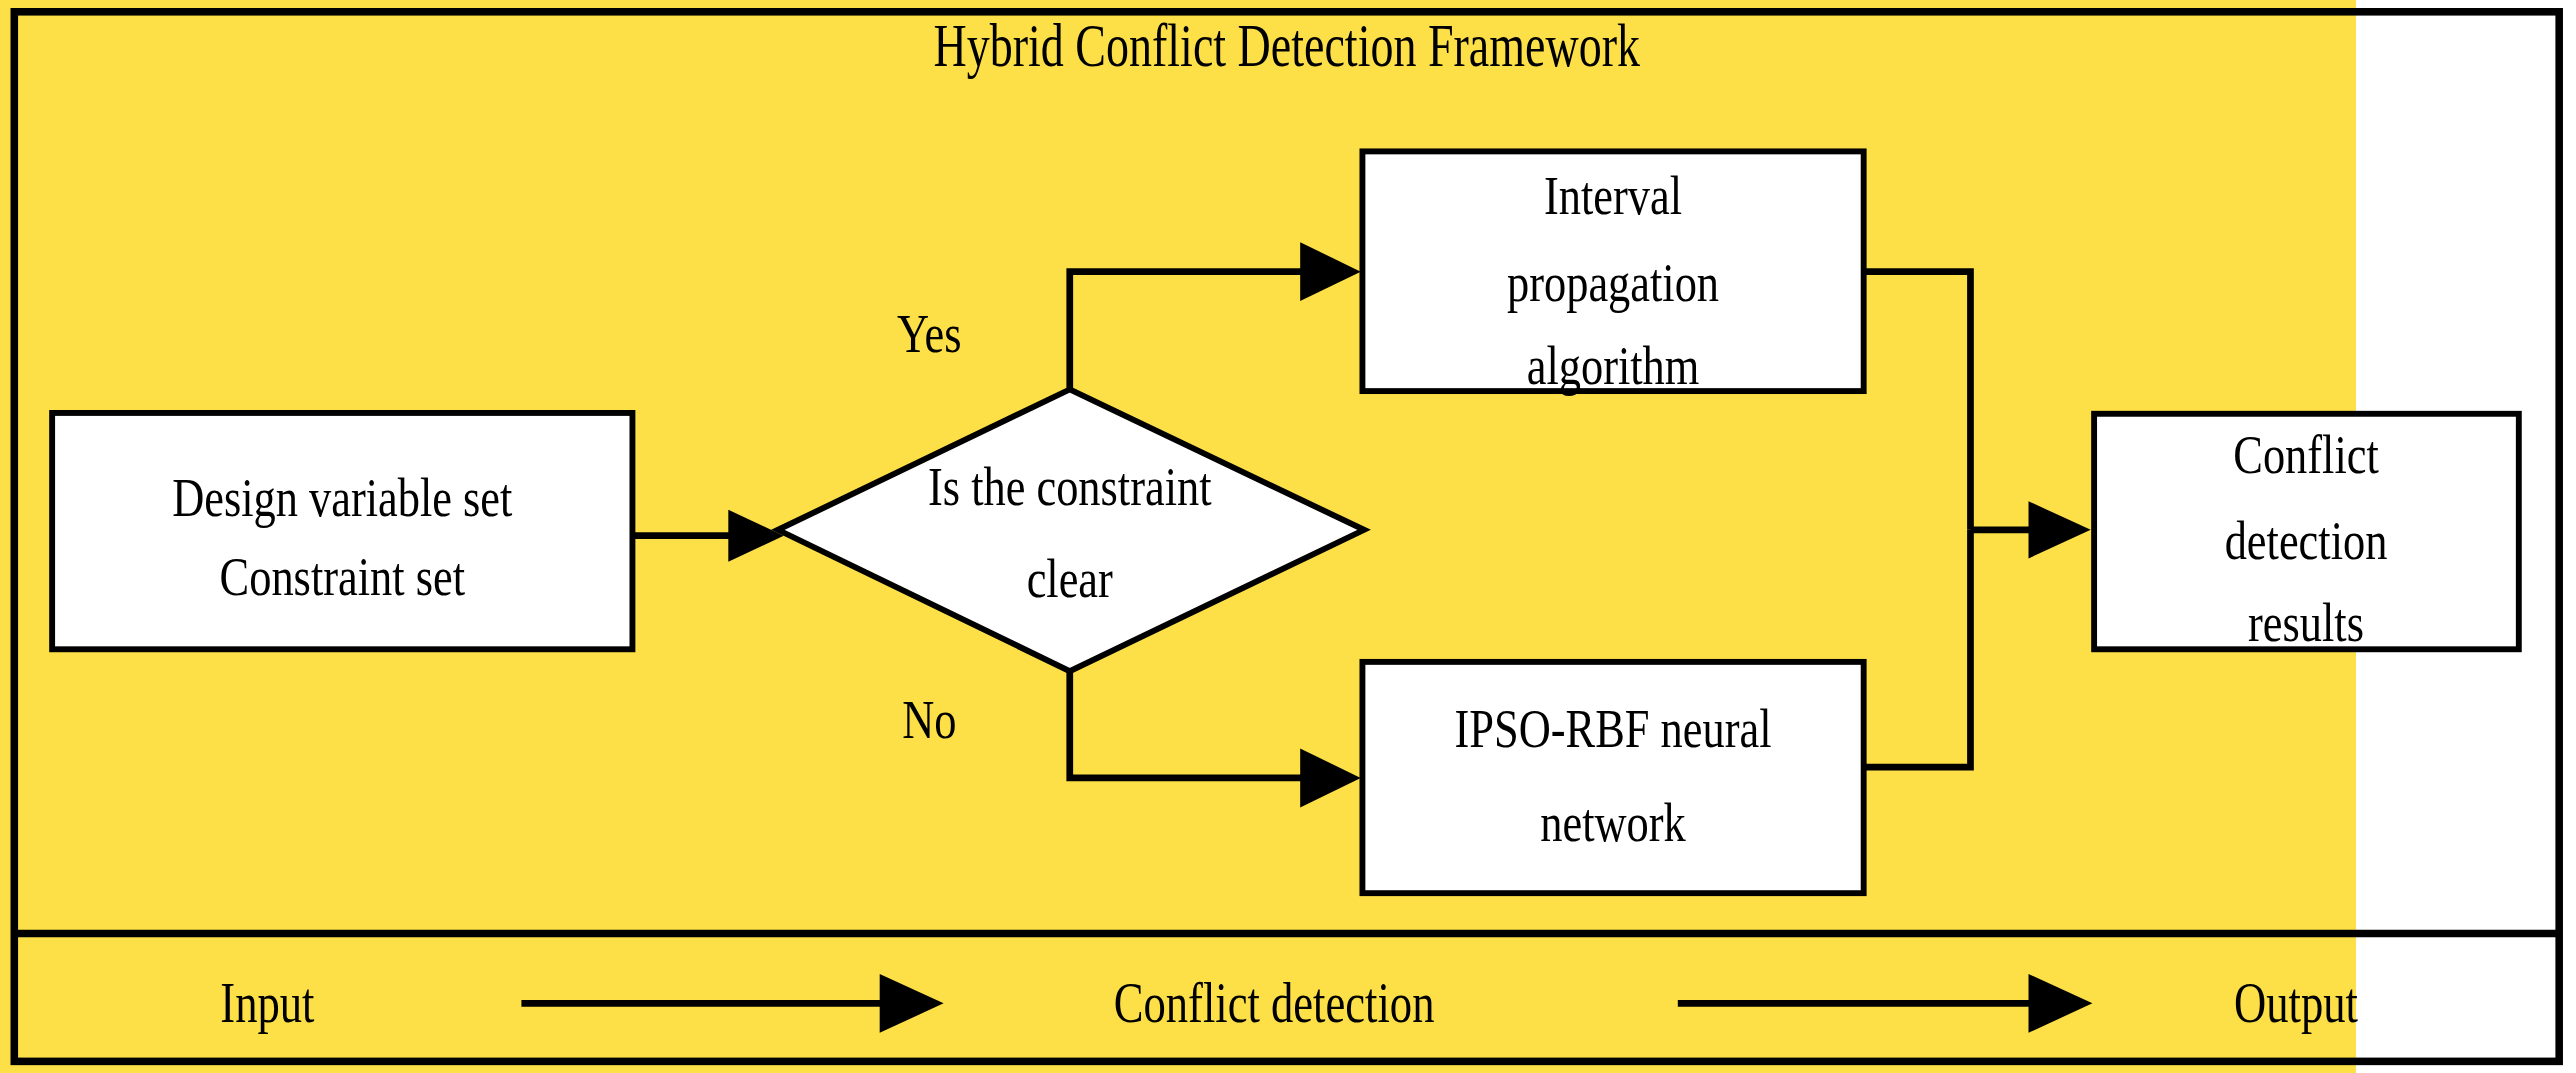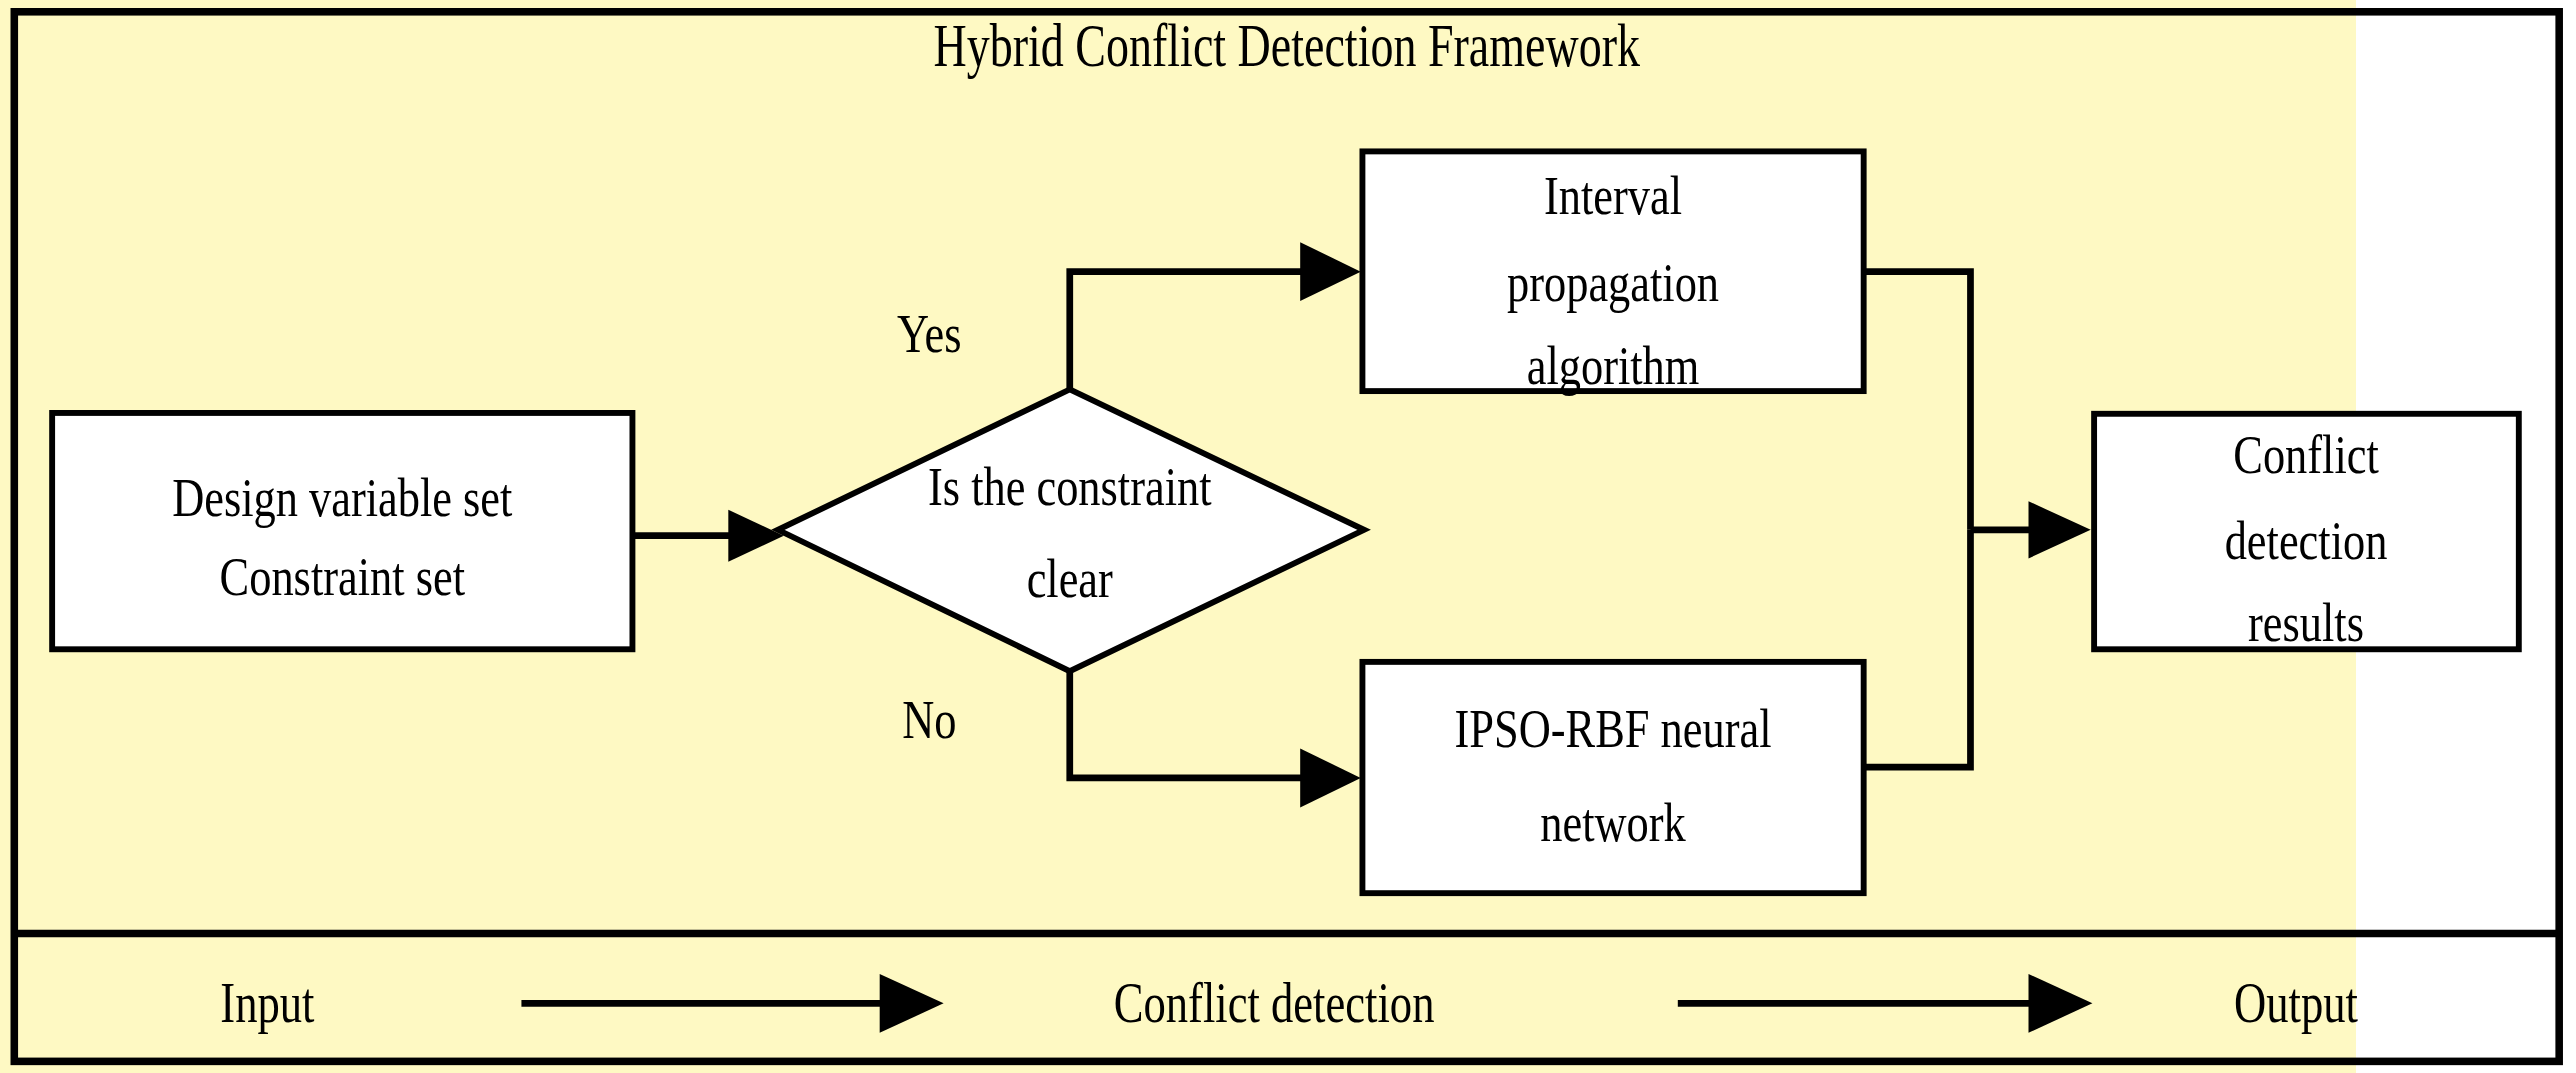--- a/index.html
+++ b/index.html
@@ -10,21 +10,21 @@
   body {
     width: 2576px;
     height: 1074px;
     font-family: "Liberation Serif", "DejaVu Serif", serif;
     overflow: hidden;
   }
   #figure-root {
     position: relative;
     width: 2356px;
     height: 1074px;
-    background: #fef9c3;
+    background: #fde047;
   }
   svg.flow-canvas {
     position: absolute;
     left: 0;
     top: 0;
     width: 2576px;
     height: 1074px;
     display: block;
   }
   .node-shape {

